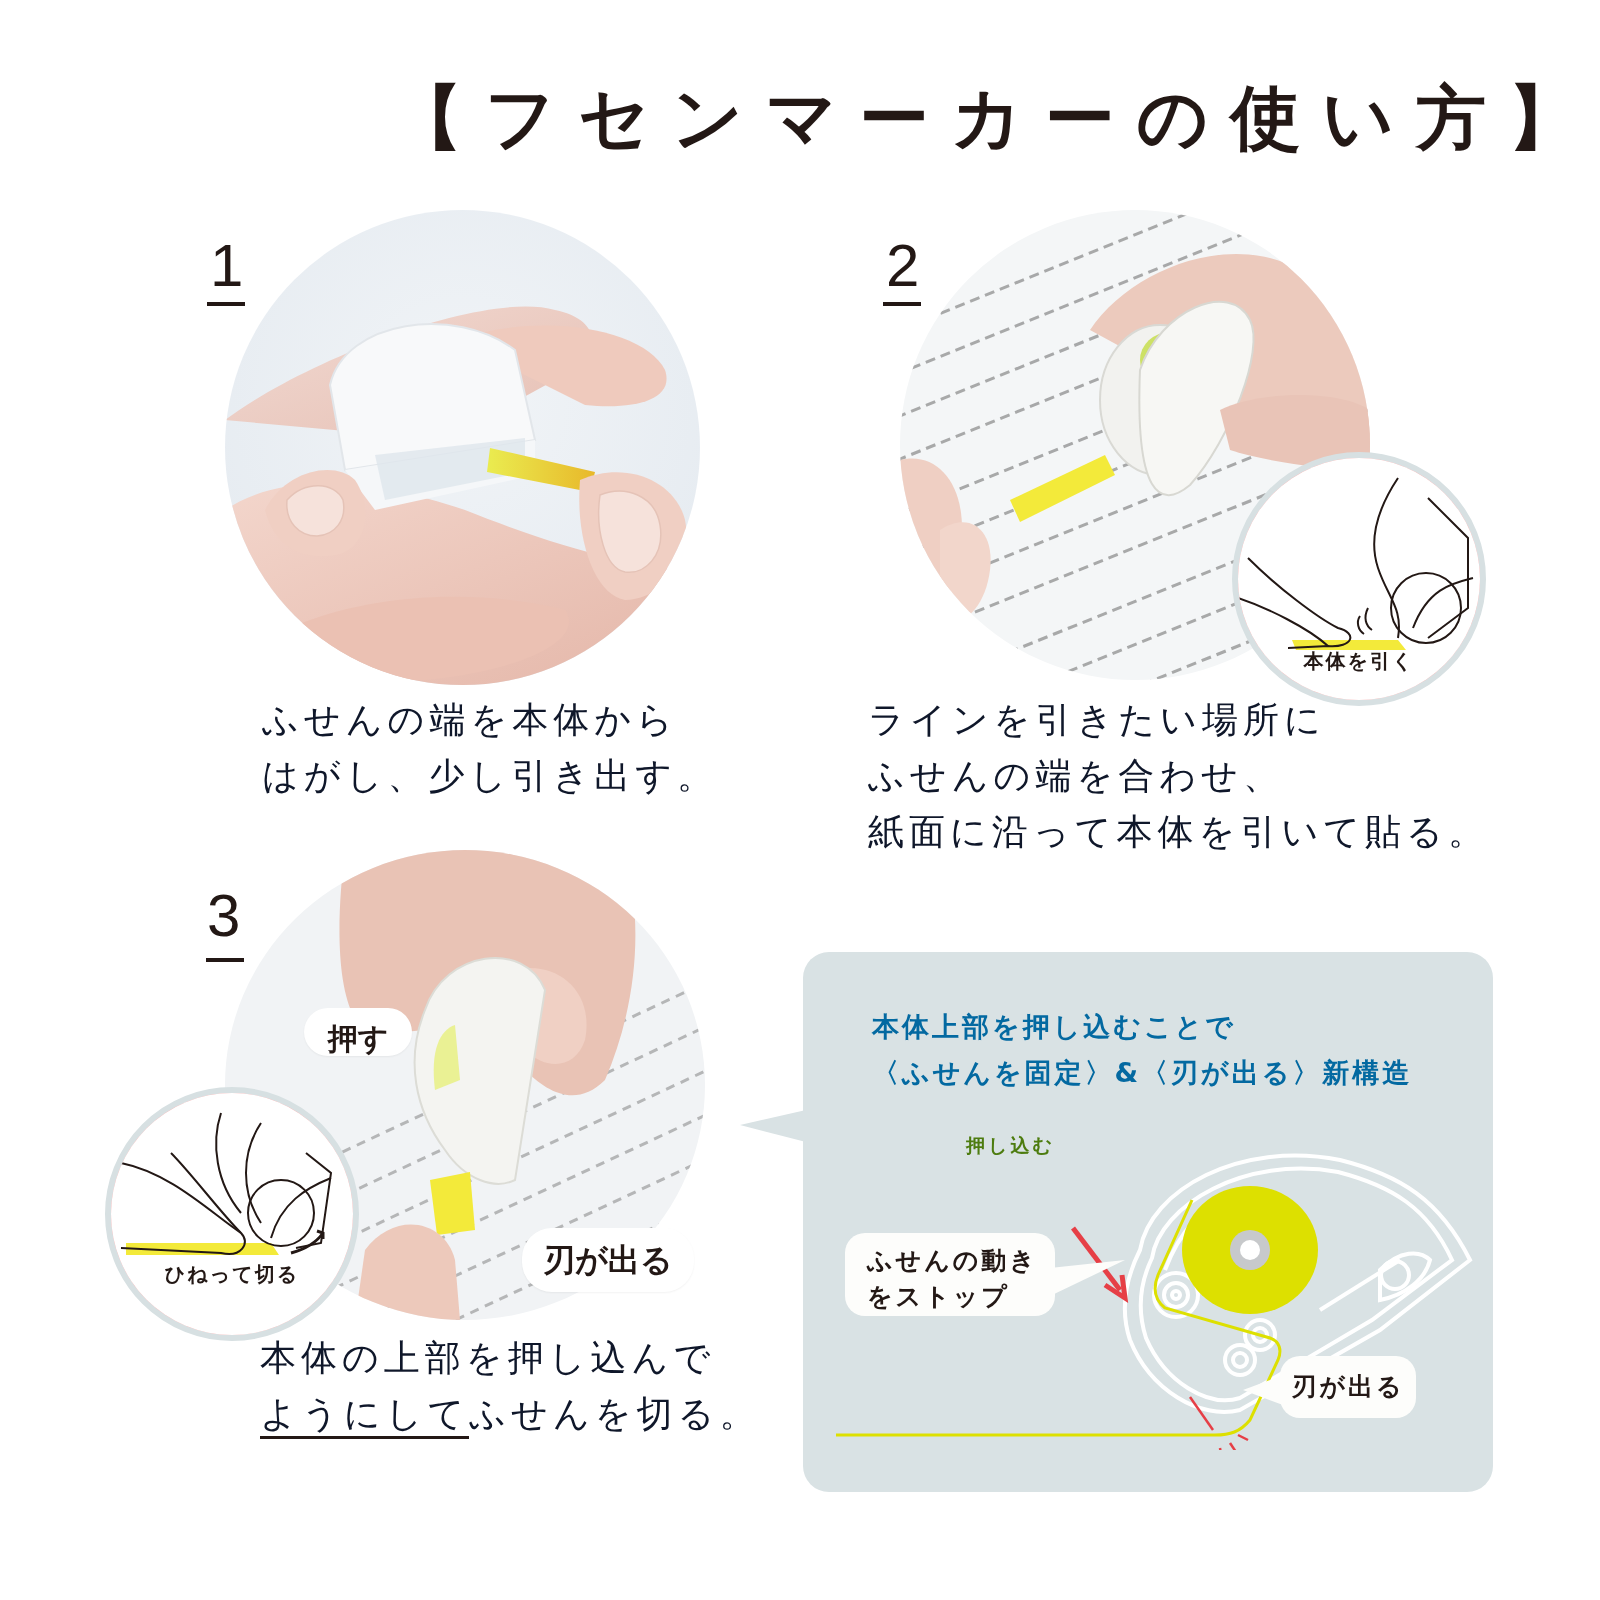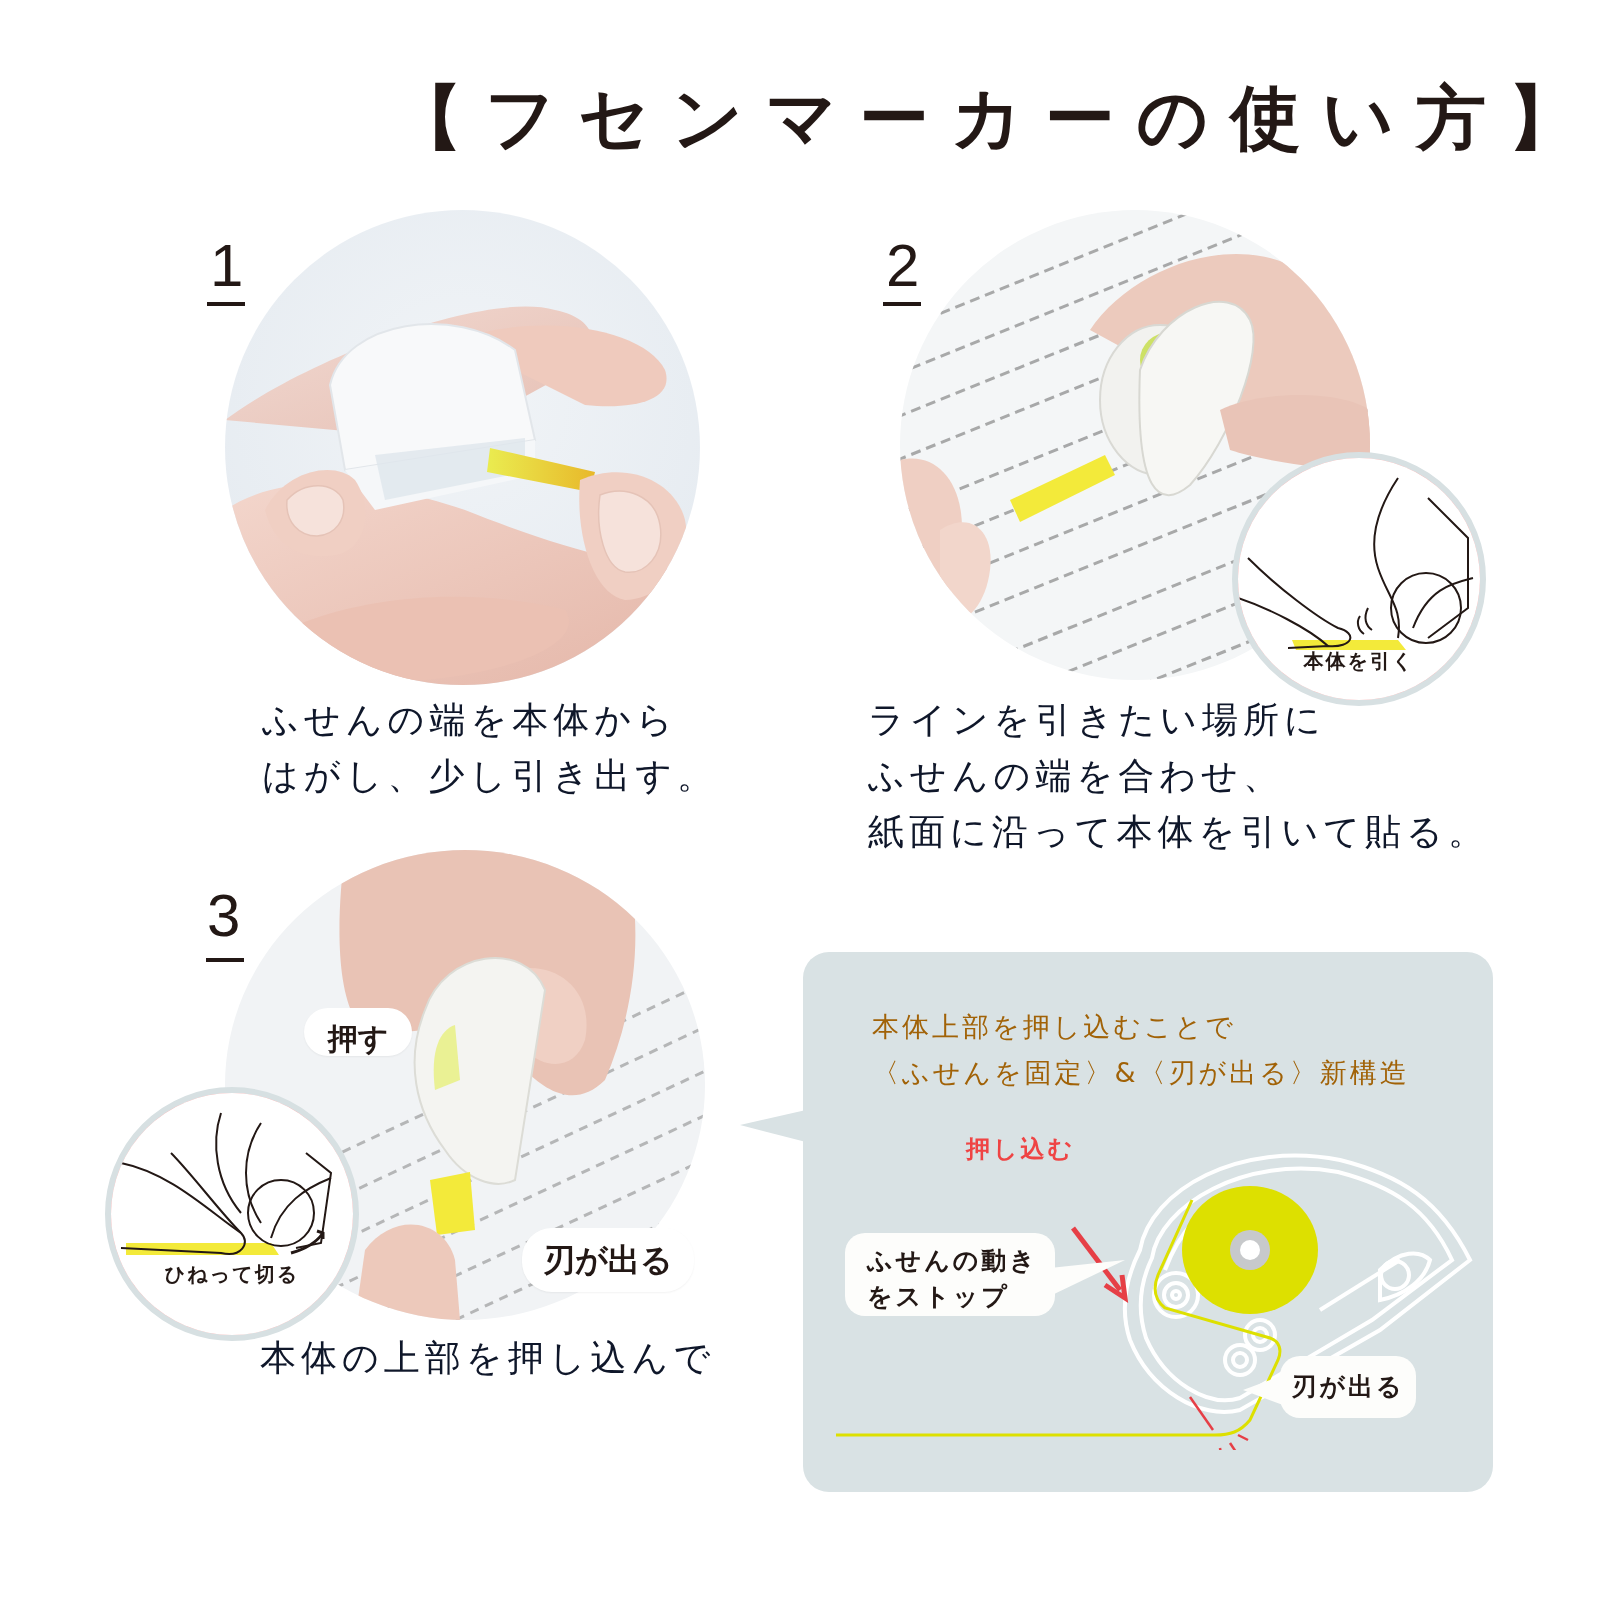--- a/index.html
+++ b/index.html
@@ -19,21 +19,21 @@
   .caption { font-size: 36px; line-height: 56px; letter-spacing: 5px; color: #0f172a; white-space: nowrap; }
   .caption .ul { border-bottom: 3px solid #231815; padding-bottom: 2px; }
 
   .inset { border-radius: 50%; background: #fca5a5; border: 6px solid #d7e0e2; overflow: hidden; font-family: Liberation Serif, serif; }
   .inset-label { font-size: 20px; font-weight: bold; letter-spacing: 2px; color: #231815; text-align: center; }
 
   .bubble { background: #ffffff; border-radius: 30px; font-weight: bold; color: #231815;
             text-align: center; box-shadow: 0 1px 2px rgba(0,0,0,0.05); }
 
   .panel { left: 803px; top: 952px; width: 690px; height: 540px; background: #d9e2e4; border-radius: 26px; }
-  .panel-text { font-size: 27px; font-weight: normal; line-height: 46px; letter-spacing: 3px; color: #a16207; }
+  .panel-text { font-size: 27px; font-weight: bold; line-height: 46px; letter-spacing: 3px; color: #0369a1; }
   .panel-label { background: #fdfdfb; border-radius: 20px; font-weight: bold; font-size: 25px;
                  letter-spacing: 3px; line-height: 36px; color: #231815; }
 </style>
 </head>
 <body>
 
 <div class="abs title">【フセンマーカーの使い方】</div>
 
 <div>
   <div class="abs step-num" style="left:210px; top:236px;">1</div>
@@ -190,20 +190,21 @@
         <path d="M195 60 L220 80 L210 150 L185 155"></path>
         <path d="M180 160 C195 156 205 150 212 140" stroke-width="3"></path>
         <path d="M206 138 L212 140 L212 146" stroke-width="3"></path>
       </g>
     </svg>
     <div class="abs inset-label" style="left:0; top:168px; width:242px;">ひねって切る</div>
   </div>
 
   <div class="abs caption" style="left:240px; top:1330px;margin-left:20px;">
     <div>本体の上部を押し込んで</div>
+    <div><span class="ul">ようにして</span><span>ふせんを切る。</span></div>
   </div>
 </div>
 
 <div>
 
   <svg class="abs" style="left:740px; top:1100px;" width="70" height="50" viewBox="0 0 70 50">
     <path d="M0 25 L66 10 L66 42 Z" fill="#d9e2e4"></path>
   </svg>
   <div class="abs panel"></div>
 
@@ -242,21 +243,21 @@
 
     <line x1="370" y1="247" x2="393" y2="280" stroke="#e63f46" stroke-width="2.5"></line>
 
     <g stroke="#e63f46" stroke-width="2.5">
       <line x1="400" y1="298" x2="402" y2="310"></line>
       <line x1="410" y1="293" x2="416" y2="302"></line>
       <line x1="418" y1="285" x2="428" y2="290"></line>
     </g>
   </svg>
 
-  <div class="abs" style="left:966px; top:1133px; color:#ef4444; font-size:24px; font-weight:bold; letter-spacing:3px;">押し込む</div>
+  <div class="abs" style="left:966px; top:1133px; color:#4d7c0f; font-size:19px; font-weight:bold; letter-spacing:3px;">押し込む</div>
 
   <svg class="abs" style="left:1050px; top:1260px;" width="80" height="40" viewBox="0 0 80 40">
     <path d="M0 8 L75 0 L0 36 Z" fill="#fdfdfb"></path>
   </svg>
   <div class="abs panel-label" style="left:845px; top:1233px; width:210px; height:83px; padding:10px 0 0 22px; box-sizing:border-box;">
     <div>ふせんの動き</div>
     <div>をストップ</div>
   </div>
 
   <svg class="abs" style="left:1243px; top:1375px;" width="40" height="30" viewBox="0 0 40 30">

